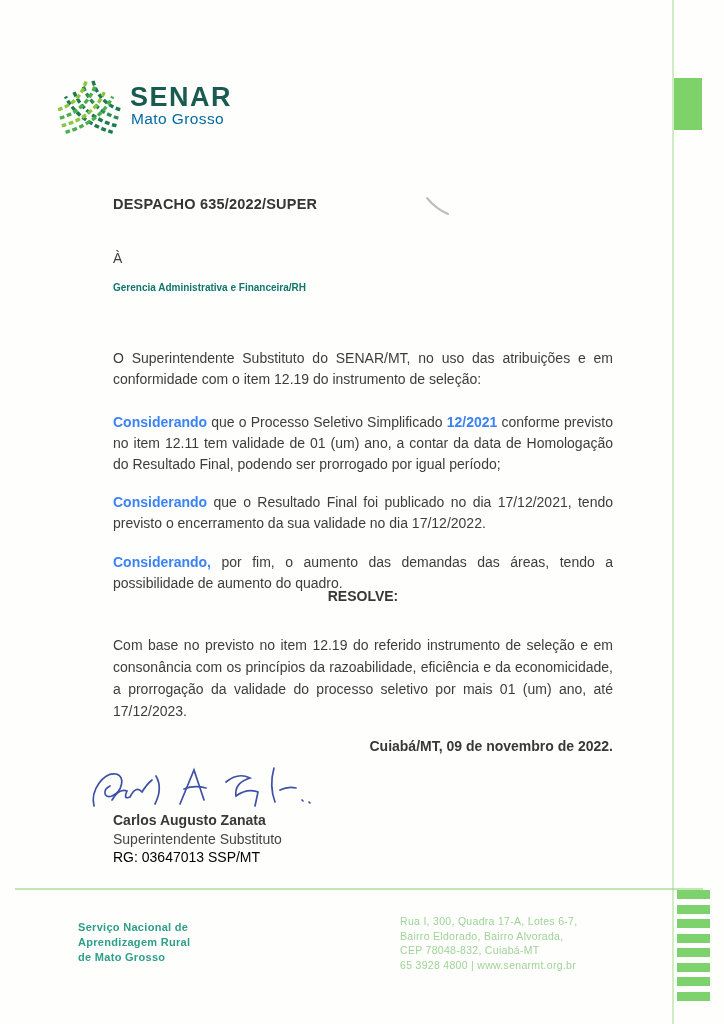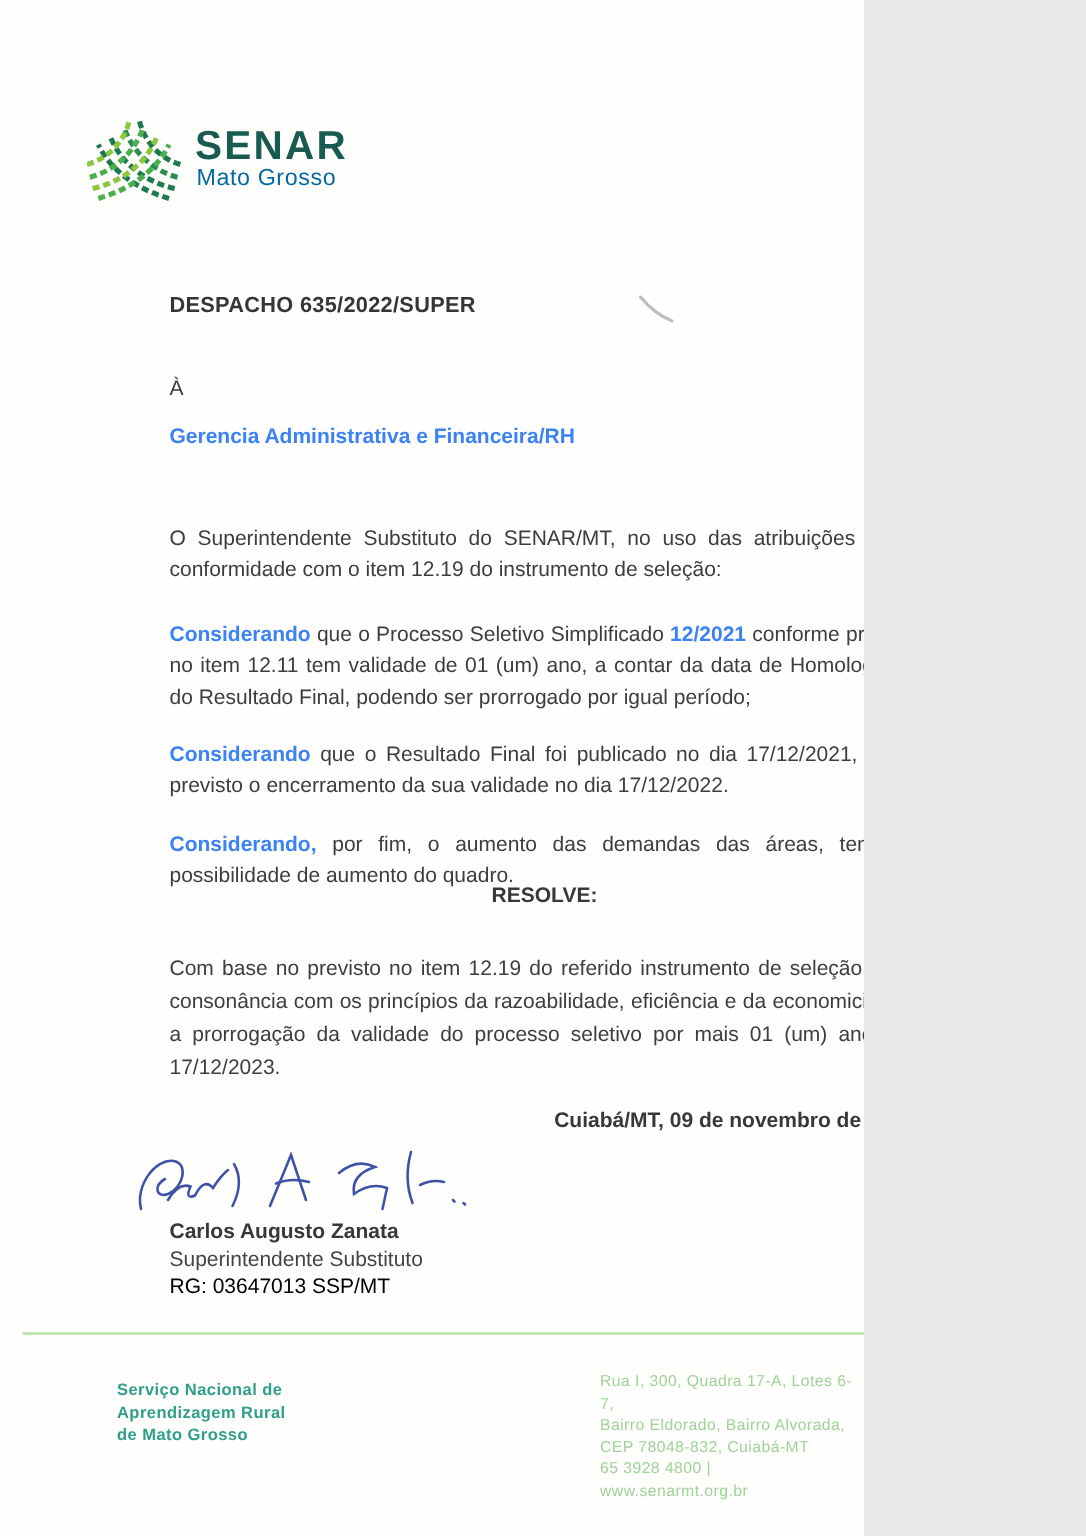--- a/index.html
+++ b/index.html
@@ -1,18 +1,18 @@
 <!DOCTYPE html>
 <html><head>
 <meta charset="utf-8">
 <style>
   html,body{margin:0;padding:0;background:#e8e8e8;}
   #page{
     position:relative;
-    width:576px;height:1024px;
+    width:724px;height:1024px;
     background:#fefefd;
     overflow:hidden;
     font-family:"Liberation Sans", sans-serif;
     color:#3d3d3d;
   }
   
   #logo{position:absolute;left:58px;top:72px;width:220px;height:66px;}
   #logo-mark{position:absolute;left:0;top:1px;width:66px;height:62px;}
   #logo-brand{
     position:absolute;left:72px;top:10px;
@@ -24,21 +24,21 @@
     font-size:15.5px;font-weight:400;letter-spacing:.4px;
     color:#0369a1;
   }
   
   .col{position:absolute;left:113px;width:500px;}
   .doc-text{font-size:14px;line-height:21px;color:#3d3d3d;text-align:justify;}
   .b{font-weight:bold;color:#3b82f6;}
   #doc-title{top:196px;font-size:14.5px;font-weight:bold;color:#353535;letter-spacing:.2px;}
   #pen-mark{position:absolute;left:421px;top:194px;width:34px;height:28px;}
   #salutation{top:250px;font-size:14px;}
-  #recipient{top:282px;font-size:14px;font-weight:bold;color:#3b82f6;}
+  #recipient{top:282px;font-size:10px;font-weight:bold;color:#0f766e;}
   #p1{top:334px;}
   #p2{top:398px;}
   #p3{top:478px;}
   #p4{top:538px;}
   #resolve-heading{top:588px;text-align:center;font-size:14px;font-weight:bold;color:#383838;}
   #p5{top:620px;line-height:22px;}
   #dateline{top:738px;text-align:right;font-size:14px;font-weight:bold;color:#383838;}
   
   #signature{position:absolute;left:88px;top:760px;width:256px;height:60px;}
   #signer-name{top:812px;font-size:14px;font-weight:bold;color:#383838;}

